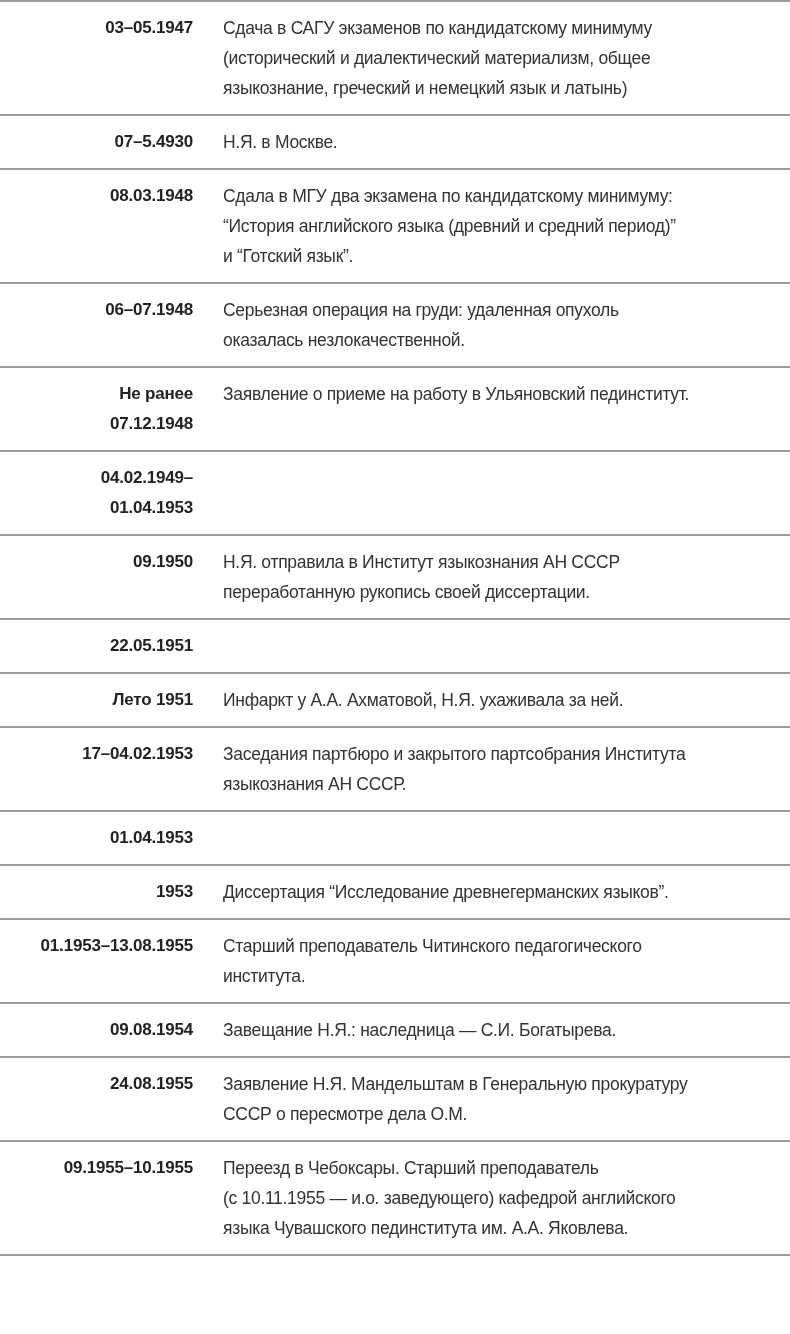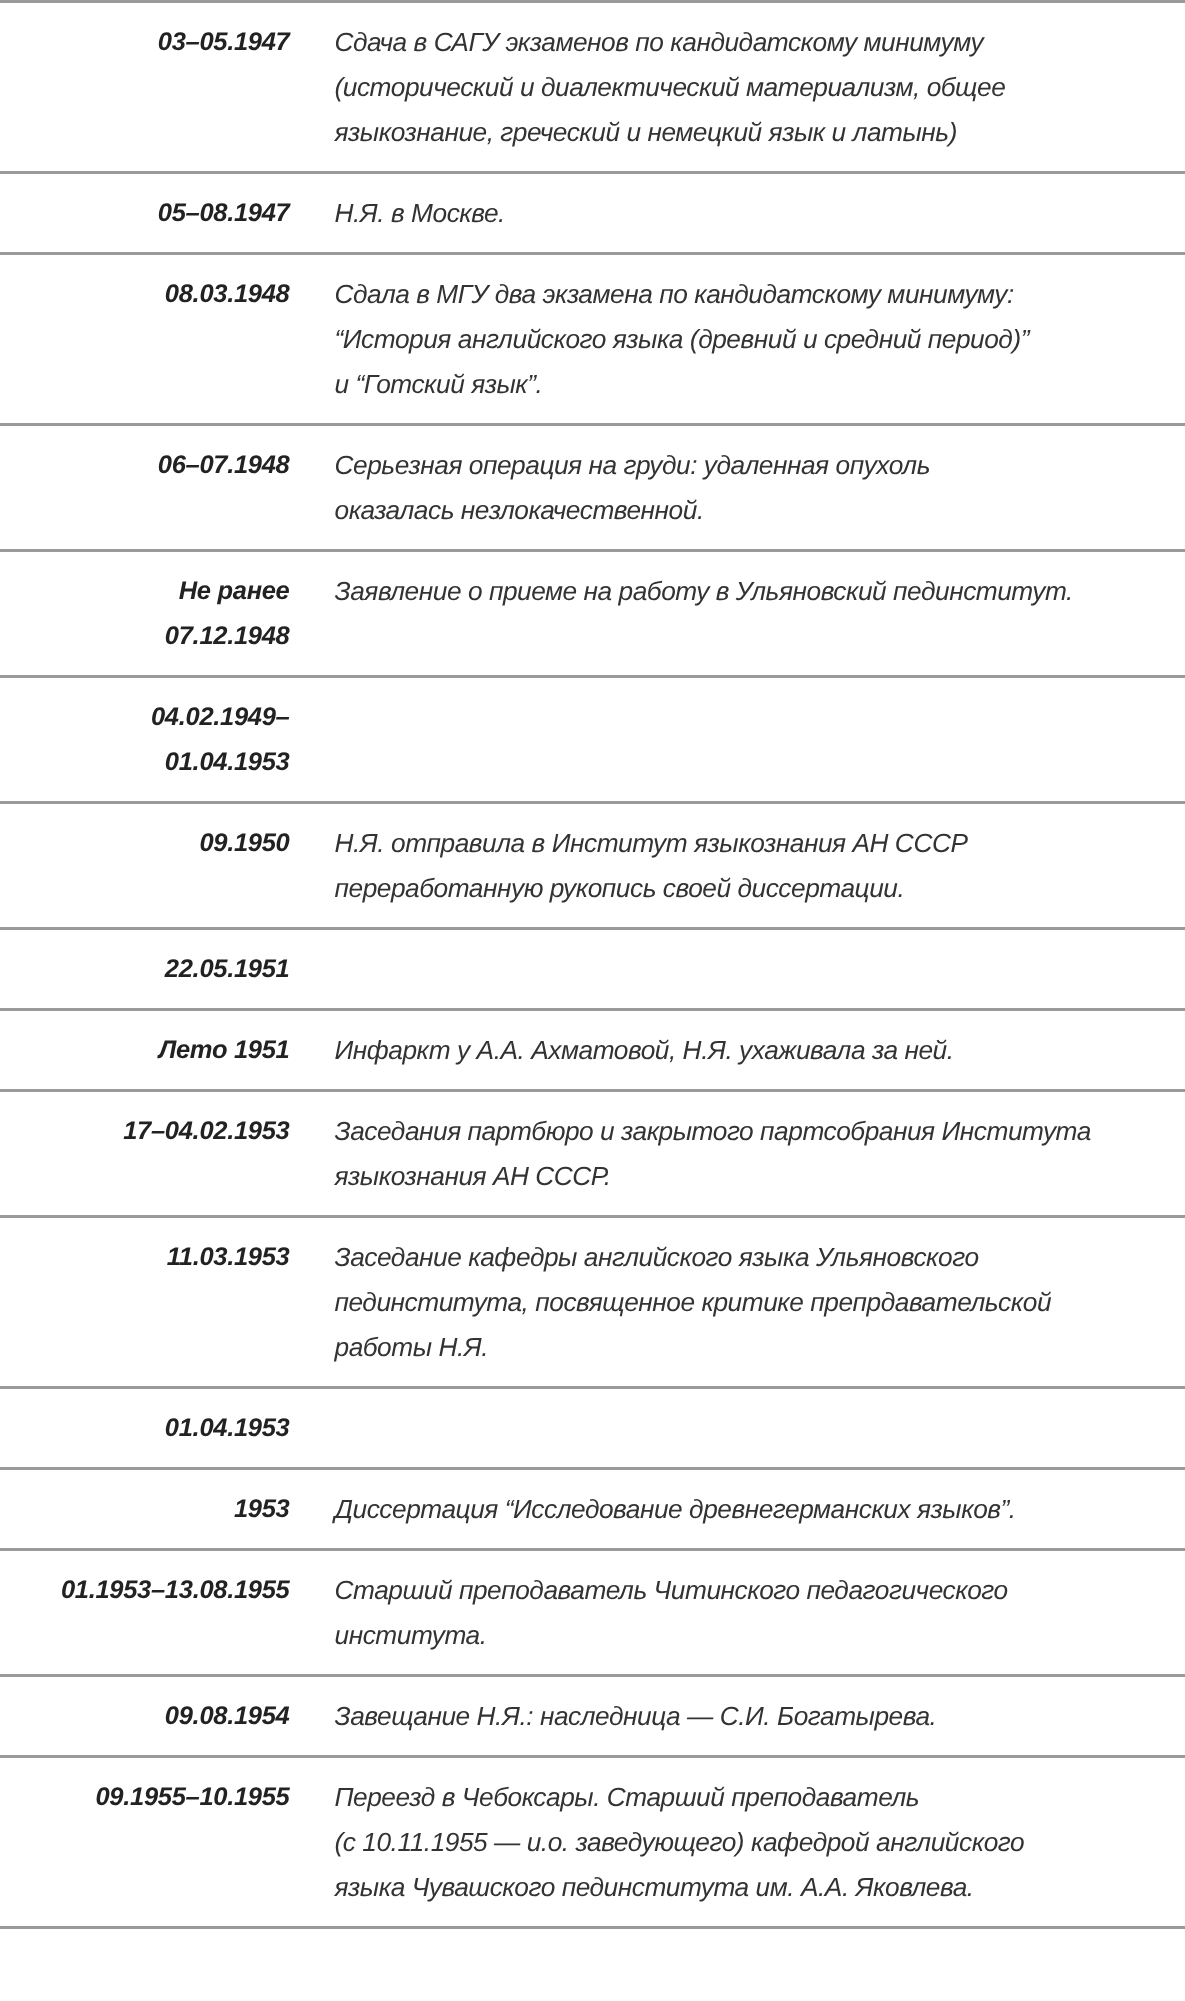--- a/index.html
+++ b/index.html
@@ -17,21 +17,20 @@
     .timeline {
       width: 790px;
       border-top: 2px solid #9a9a9a;
     }
     .row {
       display: flex;
       align-items: flex-start;
       border-bottom: 2px solid #9a9a9a;
       padding: 11px 0 11px 0;
       box-sizing: border-box;
-      font-style: italic;
     }
     .date {
       width: 193px;
       flex: 0 0 193px;
       text-align: right;
       font-weight: bold;
       font-size: 17px;
       line-height: 30px;
       color: #222222;
       letter-spacing: -0.2px;
@@ -51,21 +50,21 @@
 <body>
 
 <div class="timeline">
   <div class="row">
     <div class="date" style="white-space:pre-line">03–05.1947</div>
     <div class="desc">Сдача в САГУ экзаменов по кандидатскому минимуму
 (исторический и диалектический материализм, общее
 языкознание, греческий и немецкий язык и латынь)</div>
   </div>
   <div class="row">
-    <div class="date" style="white-space:pre-line">05–08.1947</div>
+    <div class="date" style="white-space:pre-line">07–5.4930</div>
     <div class="desc">Н.Я. в Москве.</div>
   </div>
   <div class="row">
     <div class="date" style="white-space:pre-line">08.03.1948</div>
     <div class="desc">Сдала в МГУ два экзамена по кандидатскому минимуму:
 “История английского языка (древний и средний период)”
 и “Готский язык”.</div>
   </div>
   <div class="row">
     <div class="date" style="white-space:pre-line">06–07.1948</div>
@@ -92,41 +91,40 @@
   <div class="row">
     <div class="date" style="white-space:pre-line">Лето 1951</div>
     <div class="desc">Инфаркт у А.А. Ахматовой, Н.Я. ухаживала за ней.</div>
   </div>
   <div class="row">
     <div class="date" style="white-space:pre-line">17–04.02.1953</div>
     <div class="desc">Заседания партбюро и закрытого партсобрания Института
 языкознания АН СССР.</div>
   </div>
   <div class="row">
-    <div class="date" style="white-space:pre-line">11.03.1953</div>
-    <div class="desc">Заседание кафедры английского языка Ульяновского
-пединститута, посвященное критике препрдавательской
-работы Н.Я.</div>
-  </div>
-  <div class="row">
     <div class="date" style="white-space:pre-line">01.04.1953</div>
   </div>
   <div class="row">
     <div class="date" style="white-space:pre-line">1953</div>
     <div class="desc">Диссертация “Исследование древнегерманских языков”.</div>
   </div>
   <div class="row">
     <div class="date" style="white-space:pre-line">01.1953–13.08.1955</div>
     <div class="desc">Старший преподаватель Читинского педагогического
 института.</div>
   </div>
   <div class="row">
     <div class="date" style="white-space:pre-line">09.08.1954</div>
     <div class="desc">Завещание Н.Я.: наследница — С.И. Богатырева.</div>
   </div>
   <div class="row">
+    <div class="date" style="white-space:pre-line">24.08.1955</div>
+    <div class="desc">Заявление Н.Я. Мандельштам в Генеральную прокуратуру
+СССР о пересмотре дела О.М.</div>
+  </div>
+  <div class="row">
     <div class="date" style="white-space:pre-line">09.1955–10.1955</div>
     <div class="desc">Переезд в Чебоксары. Старший преподаватель
 (с 10.11.1955 — и.о. заведующего) кафедрой английского
 языка Чувашского пединститута им. А.А. Яковлева.</div>
   </div>
 
 </div>
 
 </body></html>

